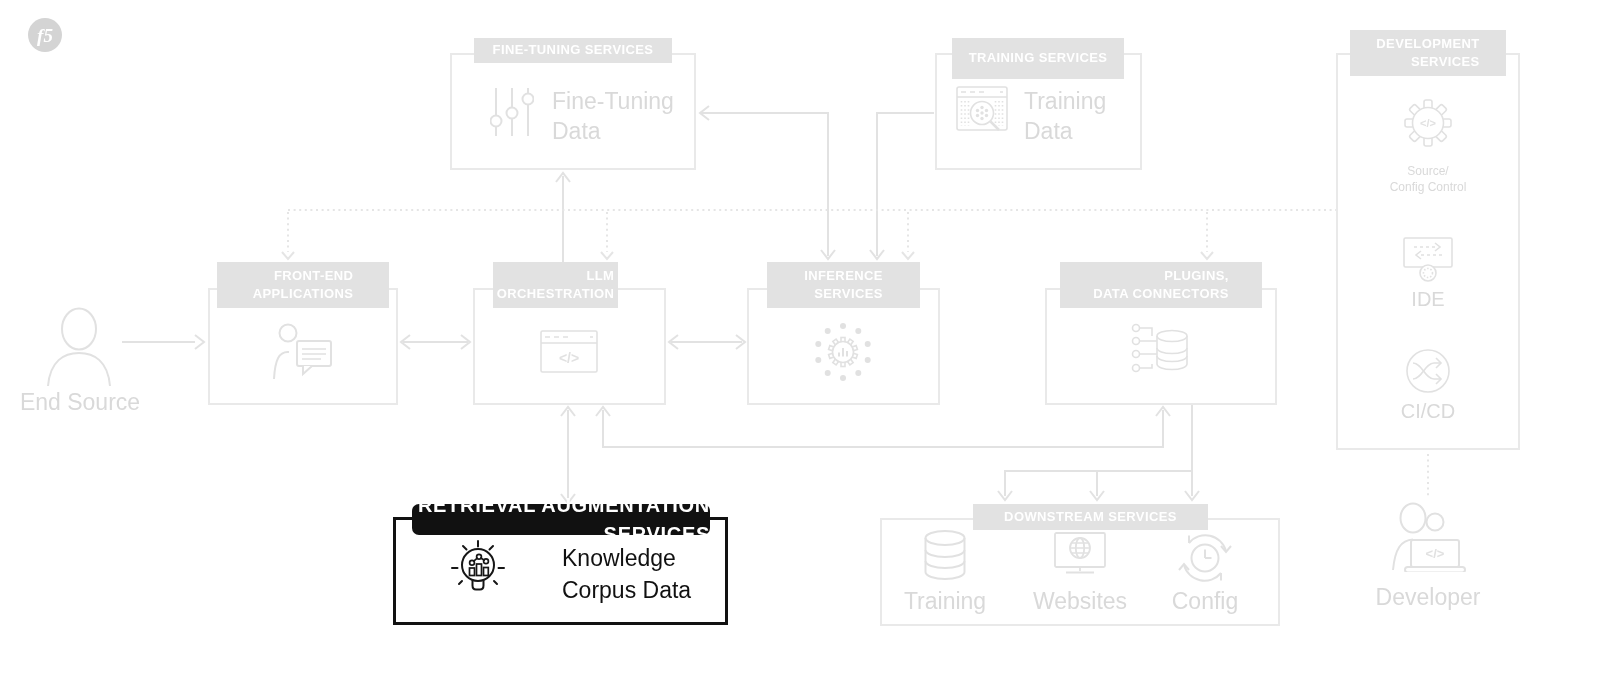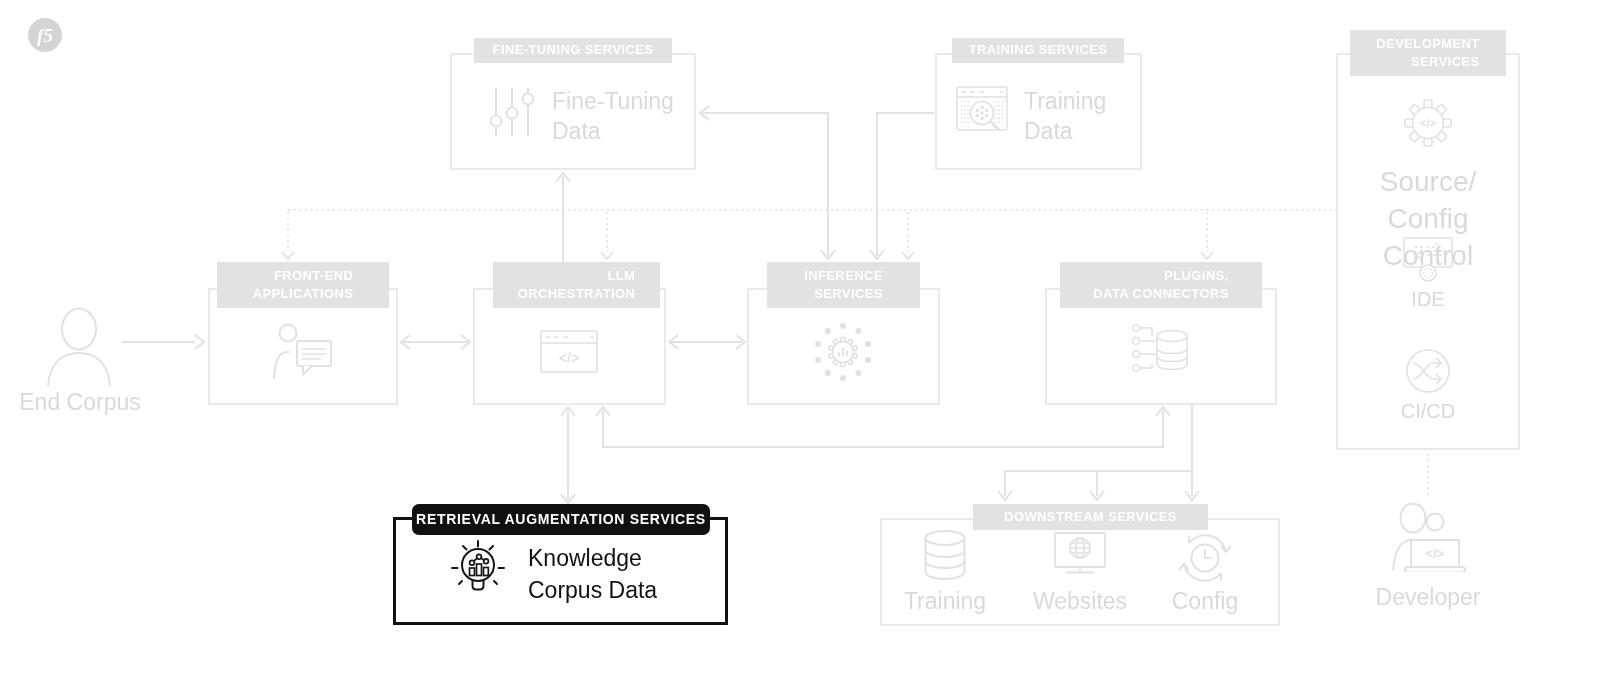--- a/index.html
+++ b/index.html
@@ -11,21 +11,21 @@
   }
   html,body{margin:0;padding:0;background:#fff;}
   .stage{position:relative;width:1600px;height:678px;background:#fff;overflow:hidden;
          font-family:"Liberation Sans",sans-serif;}
   .connectors{position:absolute;left:0;top:0;}
   .box{position:absolute;border:2px solid var(--border);background:#fff;box-sizing:border-box;}
   .box.hl{border:3px solid var(--hl);}
   .bar{position:absolute;background:var(--fill);color:#fff;font-weight:700;font-size:13px;
        letter-spacing:.4px;display:flex;align-items:center;justify-content:center;
        text-align:right;line-height:1.42;white-space:pre-line;box-sizing:border-box;}
-  .bar.hl{background:var(--hl);font-size:14px;letter-spacing:.7px;border-radius:7px;}
+  .bar.hl{background:var(--hl);font-size:20px;letter-spacing:.7px;border-radius:7px;}
   .lbl{position:absolute;color:var(--ftext);font-size:23px;line-height:1.32;
        white-space:pre-line;}
   .lbl.center{text-align:center;}
   .lbl.hl{color:var(--hl);line-height:1.38;}
   .icon{position:absolute;line-height:0;}
 </style>
 </head>
 <body>
 
 <div class="stage">
@@ -79,21 +79,21 @@
       <path d="M6 4 V52 M22 4 V52 M38 4 V52"></path>
       <circle cx="6" cy="37" r="5.5" fill="#fff"></circle>
       <circle cx="22" cy="29" r="5.5" fill="#fff"></circle>
       <circle cx="38" cy="15" r="5.5" fill="#fff"></circle>
     </svg>
   </div>
   <div class="lbl" style="left:552px;top:86px">Fine-Tuning
 Data</div>
 
   <div class="box" style="left:935px;top:53px;width:207px;height:117px"></div>
-  <div class="bar" style="left:952px;top:38px;width:172px;height:25px">TRAINING SERVICES</div>
+  <div class="bar" style="left:952px;top:38px;width:172px;height:41px">TRAINING SERVICES</div>
   <div class="icon" style="left:956px;top:84px">
     <svg width="56" height="56" viewBox="0 0 56 56" stroke="#e1e1e1" stroke-width="1.6" fill="none">
       <rect x="1" y="3" width="50" height="43" rx="2"></rect>
       <path d="M1 13 H51"></path>
       <path d="M5 8 H10 M14 8 H19 M23 8 H28 M44 8 H47"></path>
       <path d="M5.5 17 V42 M9 17 V42 M12.5 17 V42 M39.5 17 V42 M43 17 V42 M46.5 17 V42" stroke-dasharray="1.5 2.6"></path>
       <circle cx="26" cy="29" r="11.5" fill="#fff"></circle>
       <g fill="#e1e1e1" stroke="none">
         <circle cx="26" cy="29" r="1.7"></circle>
           <circle cx="21.5" cy="26.5" r="1.7"></circle>
@@ -122,21 +122,21 @@
         <rect x="21" y="2" width="8" height="9" rx="2" transform="rotate(135 25 25)"></rect>
         <rect x="21" y="2" width="8" height="9" rx="2" transform="rotate(180 25 25)"></rect>
         <rect x="21" y="2" width="8" height="9" rx="2" transform="rotate(225 25 25)"></rect>
         <rect x="21" y="2" width="8" height="9" rx="2" transform="rotate(270 25 25)"></rect>
         <rect x="21" y="2" width="8" height="9" rx="2" transform="rotate(315 25 25)"></rect>
       </g>
       <circle cx="25" cy="25" r="15.5" fill="#fff"></circle>
       <text x="25" y="29" font-size="11" font-weight="700" text-anchor="middle" fill="#e1e1e1" stroke="none" font-family="Liberation Sans, sans-serif">&lt;/&gt;</text>
     </svg>
   </div>
-  <div class="lbl center" style="left:1340px;top:164px;width:176px;font-size:28px">Source/
+  <div class="lbl center" style="left:1340px;top:164px;width:176px;font-size:12px">Source/
 Config Control</div>
 
   <div class="icon" style="left:1401px;top:237px">
     <svg width="54" height="46" viewBox="0 0 54 46" stroke="#e1e1e1" stroke-width="1.6" fill="none">
       <rect x="3" y="1" width="48" height="29" rx="1.5"></rect>
       <path d="M13 10 H36" stroke-dasharray="3 3"></path>
       <path d="M34 6 L39 10 L34 14"></path>
       <path d="M41 18 H18" stroke-dasharray="3 3"></path>
       <path d="M20 14 L15 18 L20 22"></path>
       <circle cx="27" cy="36" r="8" fill="#fff"></circle>
@@ -167,37 +167,37 @@
     </svg>
   </div>
   <div class="lbl center" style="left:1348px;top:582px;width:160px">Developer</div>
 
   <div class="icon" style="left:45px;top:306px">
     <svg width="68" height="82" viewBox="0 0 68 82" stroke="#e1e1e1" stroke-width="2" fill="none">
       <ellipse cx="34" cy="23" rx="17" ry="20.5"></ellipse>
       <path d="M3 80 C5 55 19 47 34 47 C49 47 63 55 65 80"></path>
     </svg>
   </div>
-  <div class="lbl center" style="left:10px;top:387px;width:140px">End Corpus</div>
+  <div class="lbl center" style="left:10px;top:387px;width:140px">End Source</div>
 
   <div class="box" style="left:208px;top:288px;width:190px;height:117px"></div>
   <div class="bar" style="left:217px;top:262px;width:172px;height:46px">FRONT-END
 APPLICATIONS</div>
   <div class="icon" style="left:272px;top:322px">
     <svg width="62" height="60" viewBox="0 0 62 60" stroke="#e1e1e1" stroke-width="2" fill="none">
       <circle cx="16" cy="11" r="8.5"></circle>
       <path d="M2 57 C3 38 7 29 17 30"></path>
       <rect x="25" y="19" width="34" height="25" rx="2" fill="#fff"></rect>
       <path d="M30 27 H54 M30 32 H54 M30 37 H49" stroke-width="1.6"></path>
       <path d="M31 44 V52 L40 44" fill="#fff"></path>
     </svg>
   </div>
 
   <div class="box" style="left:473px;top:288px;width:193px;height:117px"></div>
-  <div class="bar" style="left:493px;top:262px;width:167px;height:46px">LLM
+  <div class="bar" style="left:493px;top:262px;width:125px;height:46px">LLM
 ORCHESTRATION</div>
   <div class="icon" style="left:540px;top:330px">
     <svg width="58" height="44" viewBox="0 0 58 44" stroke="#e1e1e1" stroke-width="1.6" fill="none">
       <rect x="1" y="1" width="56" height="41" rx="1.5"></rect>
       <path d="M1 13 H57"></path>
       <path d="M5 7 H10 M14 7 H19 M23 7 H28 M50 7 H53"></path>
       <text x="29" y="33" font-size="14" font-weight="700" text-anchor="middle" fill="#e1e1e1" stroke="none" font-family="Liberation Sans, sans-serif">&lt;/&gt;</text>
     </svg>
   </div>
 
@@ -262,21 +262,21 @@
         <rect x="19.5" y="28" width="5" height="7.5"></rect>
         <rect x="26.5" y="24" width="5" height="11.5"></rect>
         <rect x="33.5" y="27.5" width="4.8" height="8"></rect>
         <circle cx="22" cy="22.8" r="2.4"></circle>
         <circle cx="29" cy="16.8" r="2.4"></circle>
         <circle cx="36" cy="21.3" r="2.4"></circle>
         <path d="M23.8 21.2 L27.2 18.2 M30.9 18 L34.2 20.2"></path>
       </g>
     </svg>
   </div>
-  <div class="lbl hl" style="left:528px;top:543px">Knowledge
+  <div class="lbl hl" style="left:562px;top:543px">Knowledge
 Corpus Data</div>
 
   <div class="box" style="left:880px;top:518px;width:400px;height:108px"></div>
   <div class="bar" style="left:973px;top:504px;width:235px;height:26px">DOWNSTREAM SERVICES</div>
 
   <div class="icon" style="left:917px;top:528px">
     <svg width="56" height="56" viewBox="0 0 56 56" stroke="#e1e1e1" stroke-width="2" fill="none">
       <ellipse cx="28" cy="10" rx="19.5" ry="7"></ellipse>
       <path d="M8.5 10 V44 M47.5 10 V44"></path>
       <path d="M8.5 22 A19.5 7 0 0 0 47.5 22 M8.5 33 A19.5 7 0 0 0 47.5 33 M8.5 44 A19.5 7 0 0 0 47.5 44"></path>

